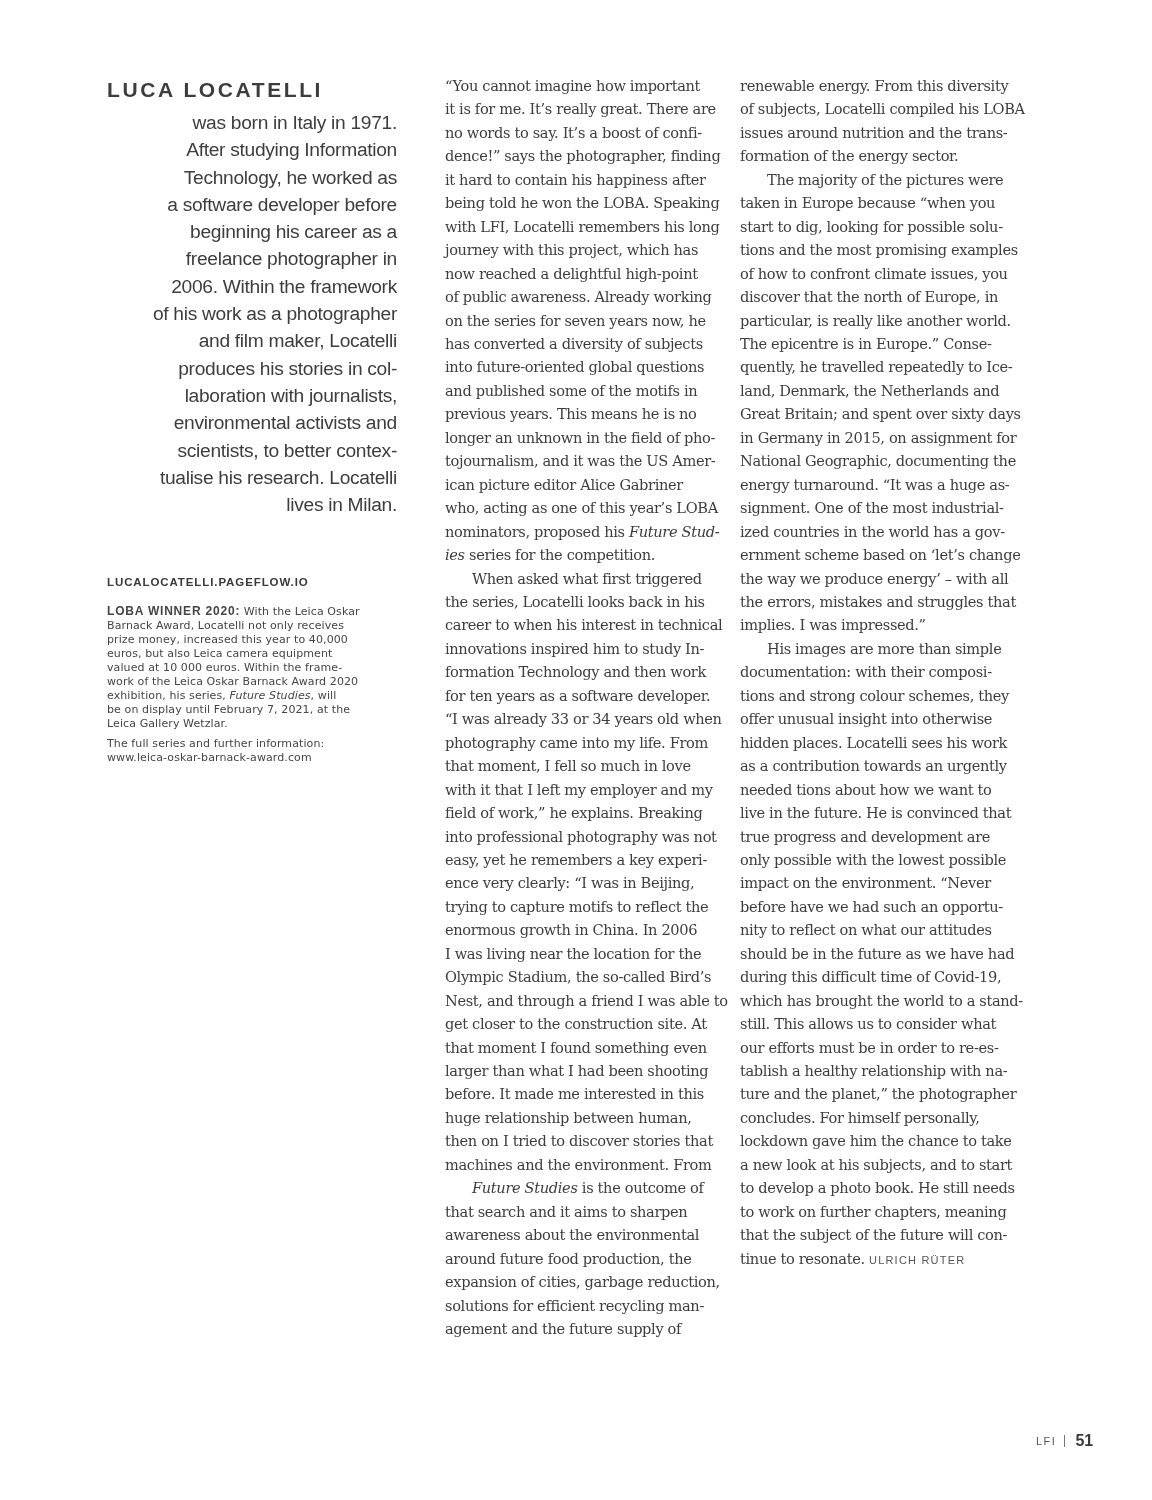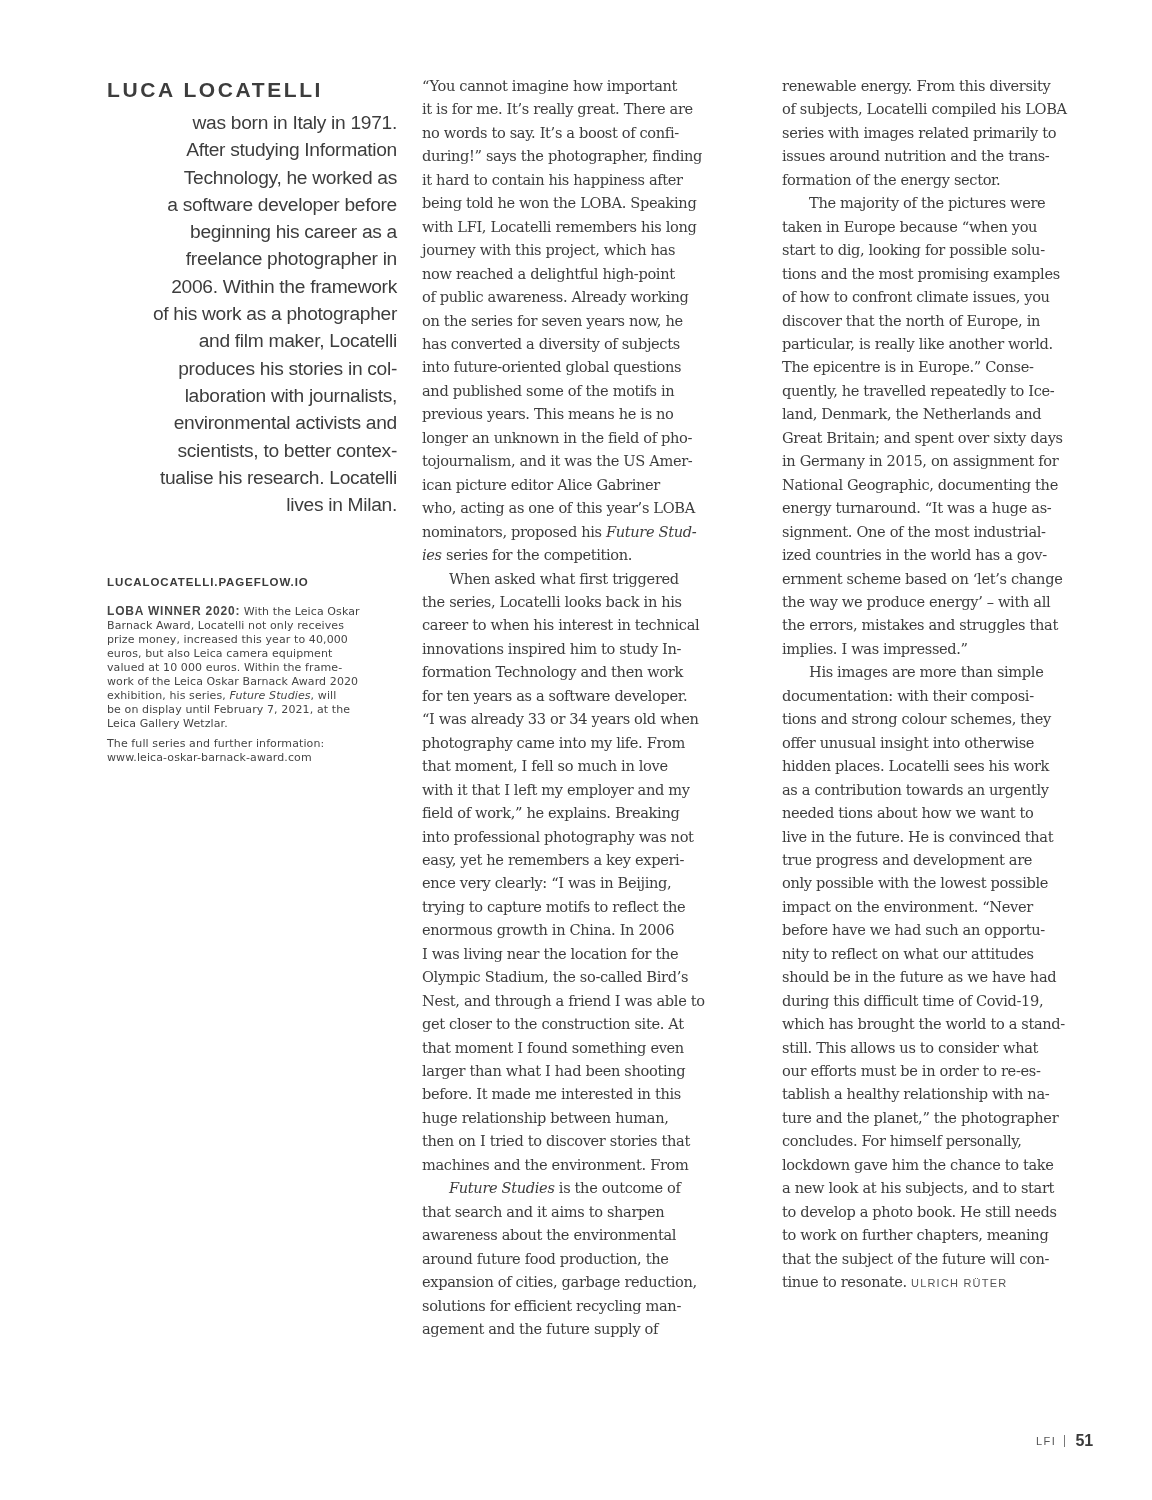--- a/index.html
+++ b/index.html
@@ -2,22 +2,22 @@
 <html><head>
   <meta charset="utf-8">
   <style>
     html, body { margin: 0; padding: 0; }
     body {
       width: 1152px; height: 1500px; background: #ffffff;
       position: relative; overflow: hidden; color: #3a3a3a;
     }
     .col { position: absolute; top: 74px; }
     .col-left { left: 107px; width: 290px; }
-    .col-mid { left: 422px; width: 305px; }
-    .col-right { left: 782px; width: 305px; }
+    .col-mid { left: 445px; width: 305px; }
+    .col-right { left: 740px; width: 305px; }
     .name {
       font-family: "Liberation Sans", sans-serif; font-weight: bold;
       font-size: 21px; letter-spacing: 2.6px; color: #3d3d3d;
       margin: 3px 0 6px 0; line-height: 26px;
     }
     .bio {
       font-family: Liberation Sans, sans-serif; font-size: 19.2px;
       line-height: 27.3px; color: #3d3d3d; letter-spacing: -0.3px; text-align: right;
     }
     .url {
@@ -65,21 +65,21 @@
     </p>
     <p id="more-info">The full series and further information:<br>www.leica-oskar-barnack-award.com</p>
   </div>
 </div>
 
 <div class="col col-mid body">
   <div id="mid-lines">
       <span class="line">“You cannot imagine how important</span>
       <span class="line">it is for me. It’s really great. There are</span>
       <span class="line">no words to say. It’s a boost of confi-</span>
-      <span class="line">during!” says the photographer, finding</span>
+      <span class="line">dence!” says the photographer, finding</span>
       <span class="line">it hard to contain his happiness after</span>
       <span class="line">being told he won the LOBA. Speaking</span>
       <span class="line">with LFI, Locatelli remembers his long</span>
       <span class="line">journey with this project, which has</span>
       <span class="line">now reached a delightful high-point</span>
       <span class="line">of public awareness. Already working</span>
       <span class="line">on the series for seven years now, he</span>
       <span class="line">has converted a diversity of subjects</span>
       <span class="line">into future-oriented global questions</span>
       <span class="line">and published some of the motifs in</span>
@@ -127,21 +127,20 @@
       <span class="line">expansion of cities, garbage reduction,</span>
       <span class="line">solutions for efficient recycling man-</span>
       <span class="line">agement and the future supply of</span>
     </div>
 </div>
 
 <div class="col col-right body">
   <div id="right-lines">
       <span class="line">renewable energy. From this diversity</span>
       <span class="line">of subjects, Locatelli compiled his LOBA</span>
-      <span class="line">series with images related primarily to</span>
       <span class="line">issues around nutrition and the trans-</span>
       <span class="line">formation of the energy sector.</span>
     </div>
   <div id="right-p2">
       <span class="line indent">The majority of the pictures were</span>
       <span class="line">taken in Europe because “when you</span>
       <span class="line">start to dig, looking for possible solu-</span>
       <span class="line">tions and the most promising examples</span>
       <span class="line">of how to confront climate issues, you</span>
       <span class="line">discover that the north of Europe, in</span>

